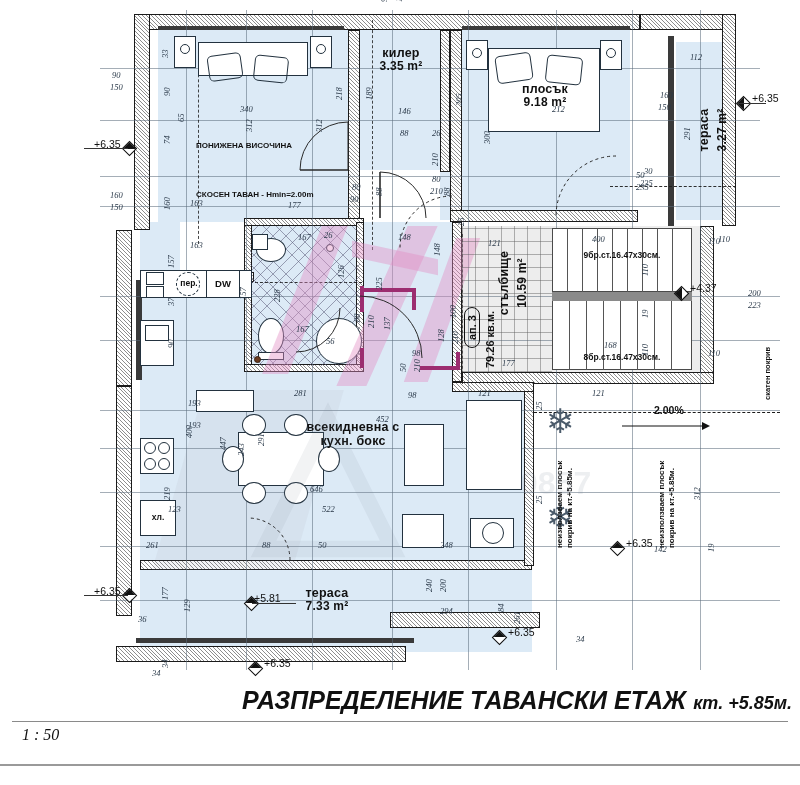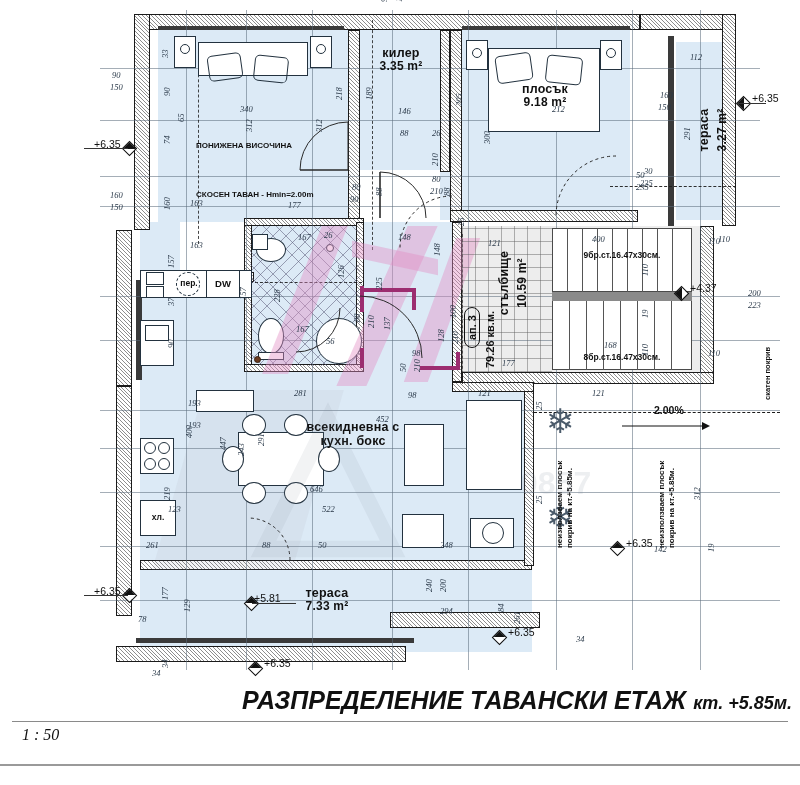--- a/index.html
+++ b/index.html
@@ -487,21 +487,21 @@
   <div class="dim" style="left:168px;top:504px;">123</div>
   <div class="dim" style="left:262px;top:540px;">88</div>
   <div class="dim" style="left:318px;top:540px;">50</div>
   <div class="dim" style="left:440px;top:540px;">248</div>
   <div class="dim dimv" style="left:534px;top:410px;">25</div>
   <div class="dim dimv" style="left:534px;top:504px;">25</div>
   <div class="dim" style="left:146px;top:540px;">261</div>
 
   <div class="dim dimv" style="left:160px;top:600px;">177</div>
   <div class="dim dimv" style="left:182px;top:612px;">129</div>
-  <div class="dim" style="left:138px;top:614px;">78</div>
+  <div class="dim" style="left:138px;top:614px;">36</div>
   <div class="dim dimv" style="left:160px;top:668px;">34</div>
   <div class="dim" style="left:440px;top:606px;">294</div>
   <div class="dim dimv" style="left:424px;top:592px;">240</div>
   <div class="dim dimv" style="left:438px;top:592px;">200</div>
   <div class="dim dimv" style="left:496px;top:612px;">84</div>
   <div class="dim dimv" style="left:512px;top:624px;">261</div>
   <div class="dim" style="left:152px;top:668px;">34</div>
   <div class="dim" style="left:576px;top:634px;">34</div>
 
   <div id="wm">

